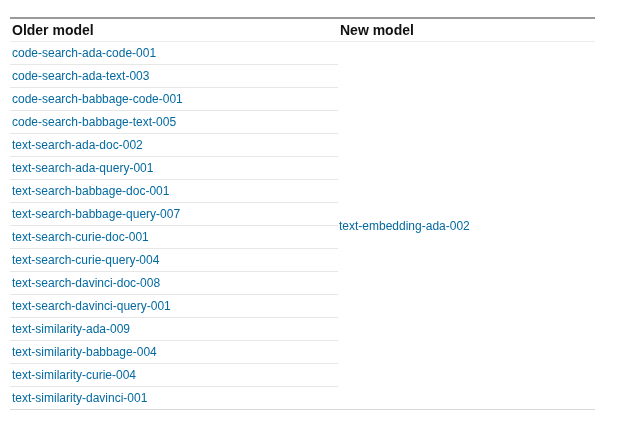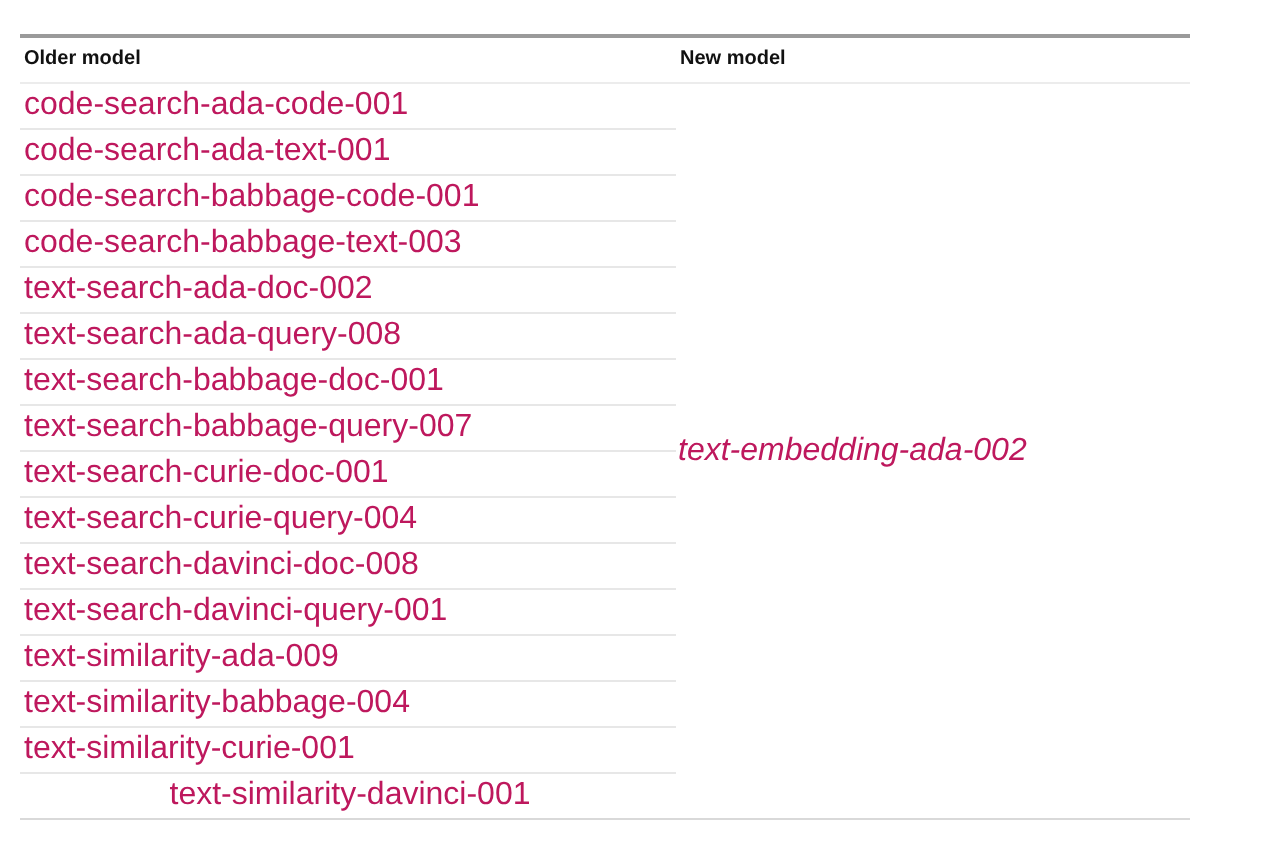--- a/index.html
+++ b/index.html
@@ -17,48 +17,46 @@
   }
   table {
     width: 585px;
     border-collapse: collapse;
     table-layout: fixed;
   }
   col.col-older { width: 328px; }
   col.col-new   { width: 257px; }
   thead th {
     text-align: left;
-    font-size: 10px;
+    font-size: 14px;
     font-weight: 700;
     color: #111111;
     line-height: 18px;
     padding: 2px 0 2px 2px;
     border-top: 2px solid #9a9a9a;
     border-bottom: 1px solid #ececec;
   }
   tbody td {
-    font-size: 16px;
+    font-size: 12px;
     font-weight: 400;
     line-height: 18px;
     padding: 2px 0 2px 2px;
     vertical-align: middle;
-    color: #be185d;
+    color: #0369a1;
   }
   tbody td.older-cell {
     border-bottom: 1px solid #e7e7e7;
   }
   tbody tr:last-child td.older-cell {
     border-bottom: 1px solid #d9d9d9;
-    text-align: center;
   }
   tbody td.new-cell {
     vertical-align: middle;
     border-bottom: 1px solid #d9d9d9;
     padding-left: 1px;
-    font-style: italic;
   }
 </style>
 </head>
 <body>
 
 <div class="table-wrap">
   <table>
     <colgroup>
       <col class="col-older">
       <col class="col-new">
@@ -69,33 +67,33 @@
         <th>New model</th>
       </tr>
     </thead>
     <tbody id="table-body">
 
     <tr>
           <td class="older-cell">code-search-ada-code-001</td>
           <td class="new-cell" rowspan="16">text-embedding-ada-002</td>
         </tr>
         <tr>
-          <td class="older-cell">code-search-ada-text-001</td>
+          <td class="older-cell">code-search-ada-text-003</td>
         </tr>
         <tr>
           <td class="older-cell">code-search-babbage-code-001</td>
         </tr>
         <tr>
-          <td class="older-cell">code-search-babbage-text-003</td>
+          <td class="older-cell">code-search-babbage-text-005</td>
         </tr>
         <tr>
           <td class="older-cell">text-search-ada-doc-002</td>
         </tr>
         <tr>
-          <td class="older-cell">text-search-ada-query-008</td>
+          <td class="older-cell">text-search-ada-query-001</td>
         </tr>
         <tr>
           <td class="older-cell">text-search-babbage-doc-001</td>
         </tr>
         <tr>
           <td class="older-cell">text-search-babbage-query-007</td>
         </tr>
         <tr>
           <td class="older-cell">text-search-curie-doc-001</td>
         </tr>
@@ -108,20 +106,20 @@
         <tr>
           <td class="older-cell">text-search-davinci-query-001</td>
         </tr>
         <tr>
           <td class="older-cell">text-similarity-ada-009</td>
         </tr>
         <tr>
           <td class="older-cell">text-similarity-babbage-004</td>
         </tr>
         <tr>
-          <td class="older-cell">text-similarity-curie-001</td>
+          <td class="older-cell">text-similarity-curie-004</td>
         </tr>
         <tr>
           <td class="older-cell">text-similarity-davinci-001</td>
         </tr>
       </tbody>
   </table>
 </div>
 
 </body></html>

